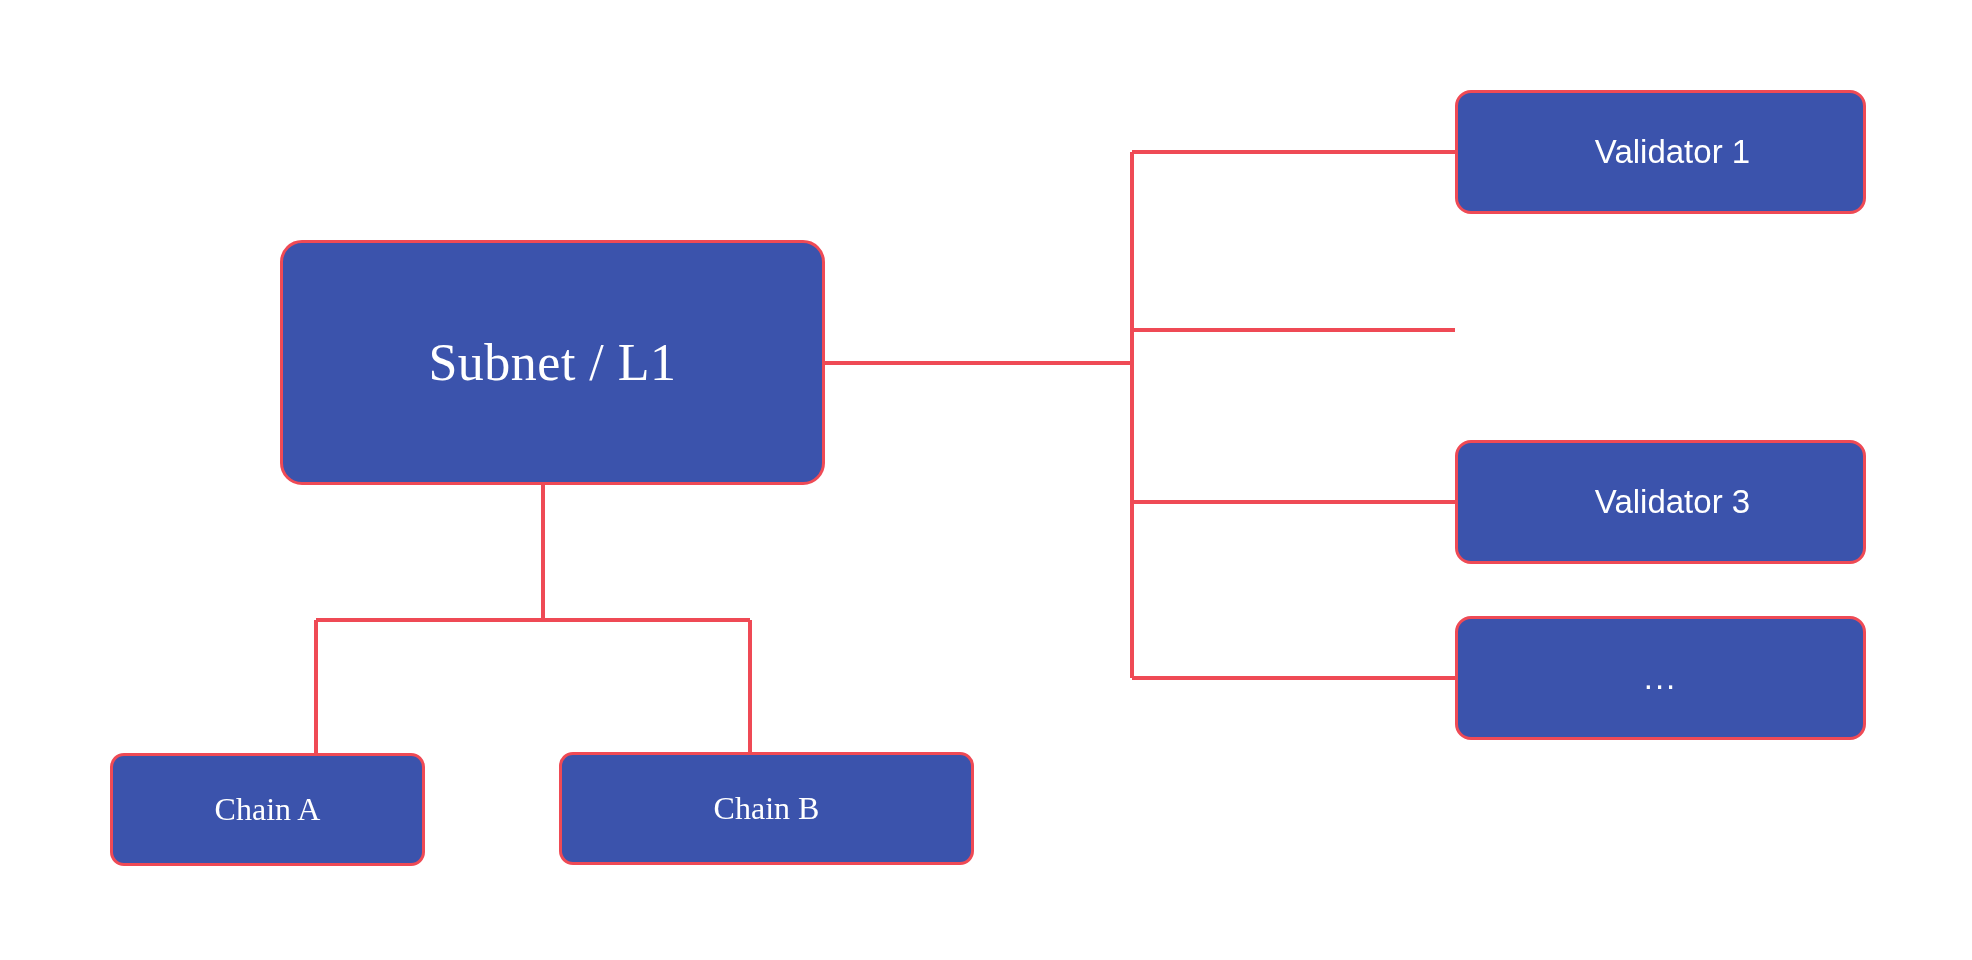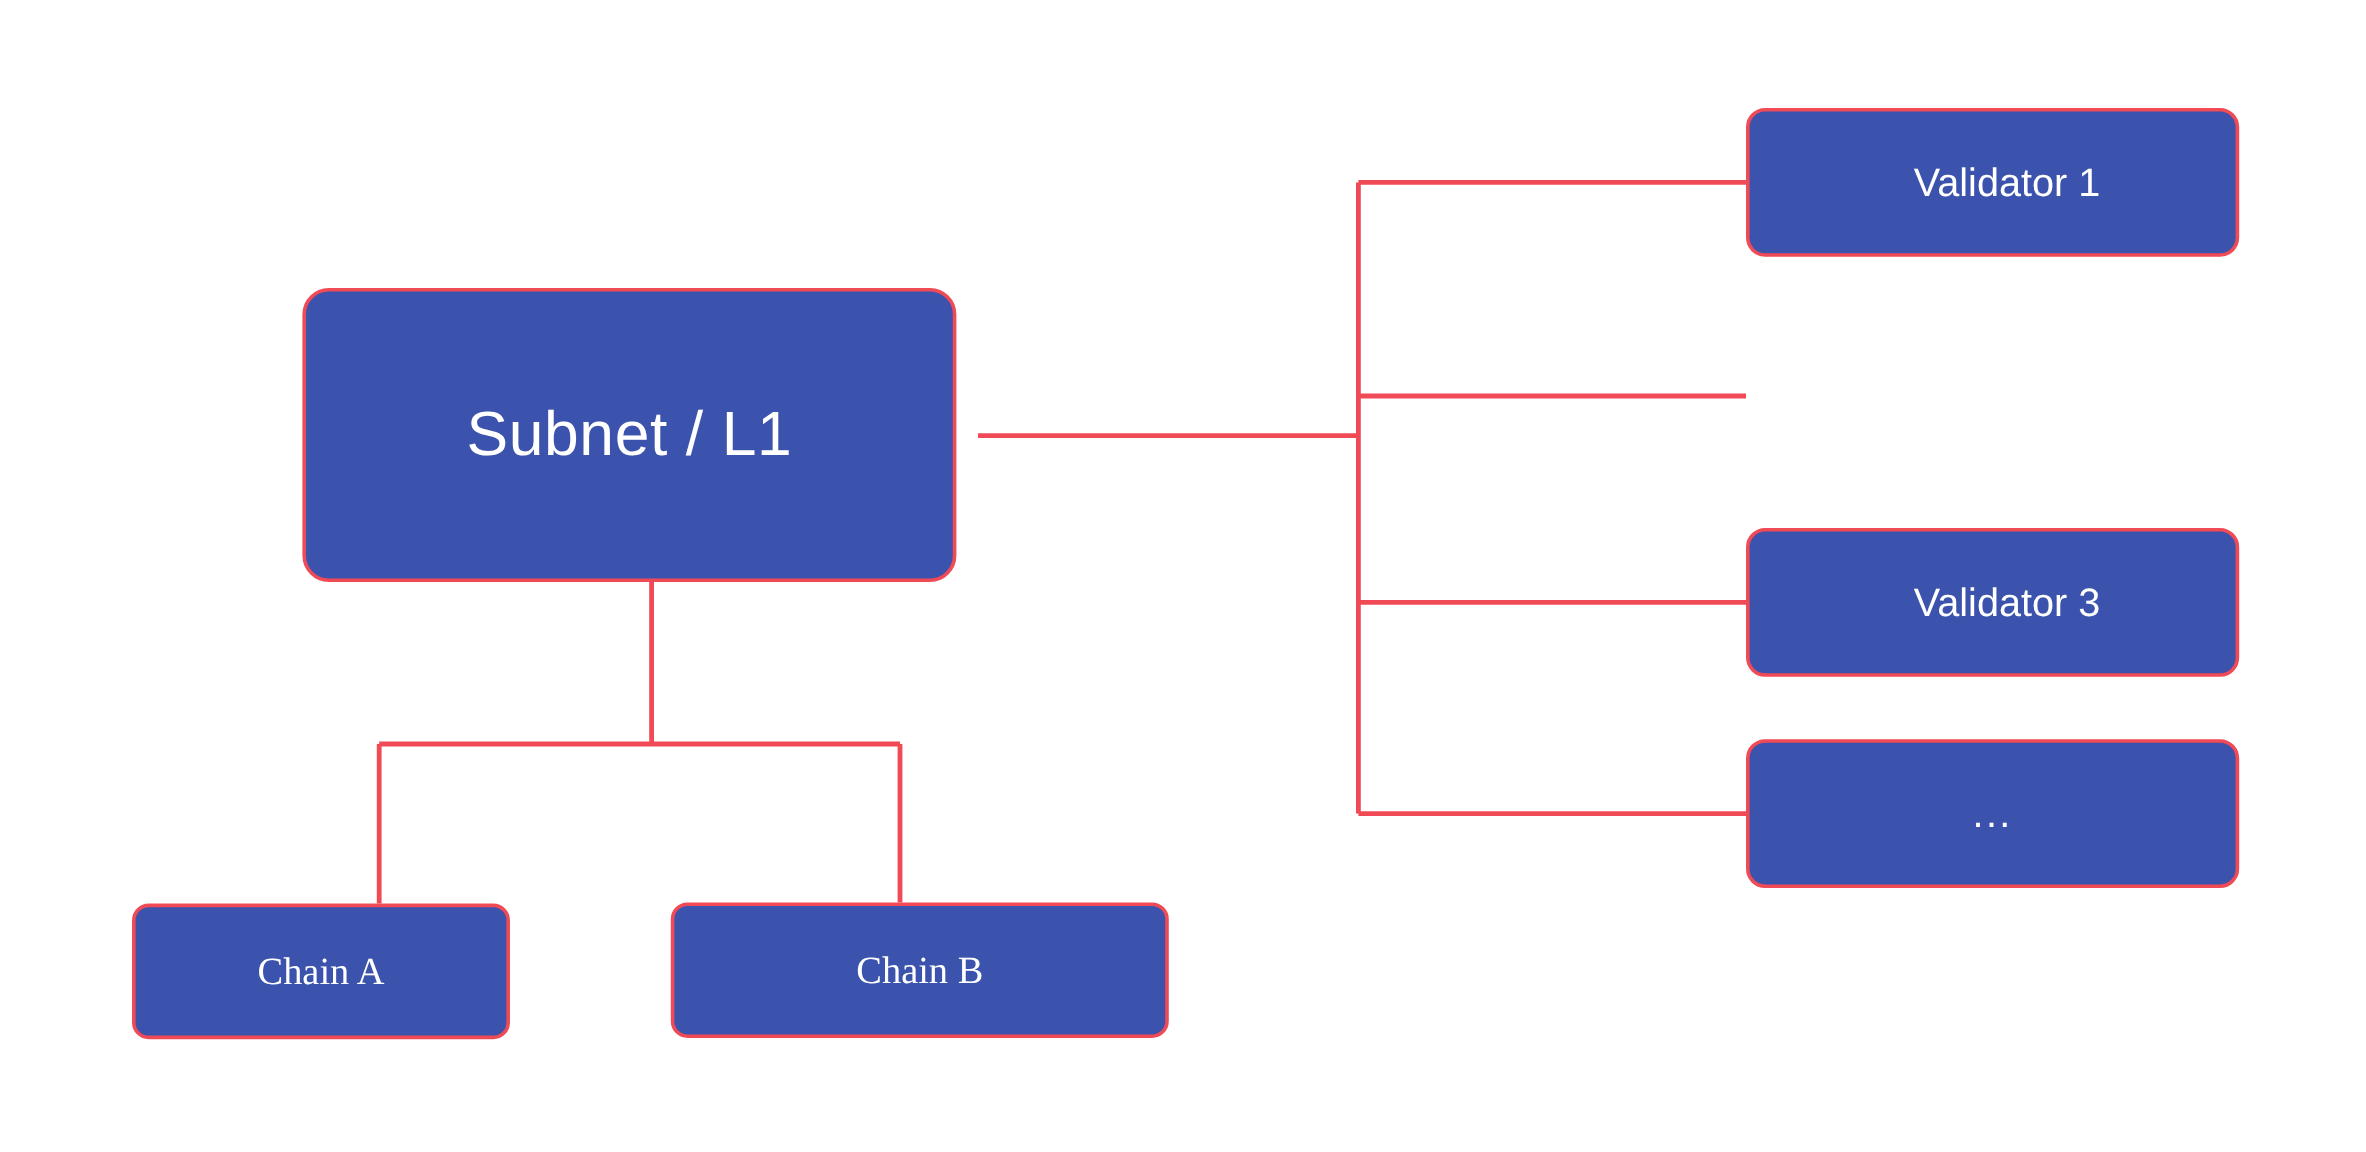--- a/index.html
+++ b/index.html
@@ -40,25 +40,26 @@
     white-space: nowrap;
     z-index: 2;
   }
   .node-label {
     display: block;
     color: #ffffff;
   }
 
   
   #node-subnet {
-    left: 252px;
+    left: 280px;
     top: 240px;
     width: 545px;
     height: 245px;
     border-radius: 22px;
+    font-family: Liberation Serif, serif;
   }
   #node-subnet .node-label {
     font-size: 52px;
     letter-spacing: 0.5px;
   }
 
   
   .node-chain {
     height: 113px;
     border-radius: 14px;

